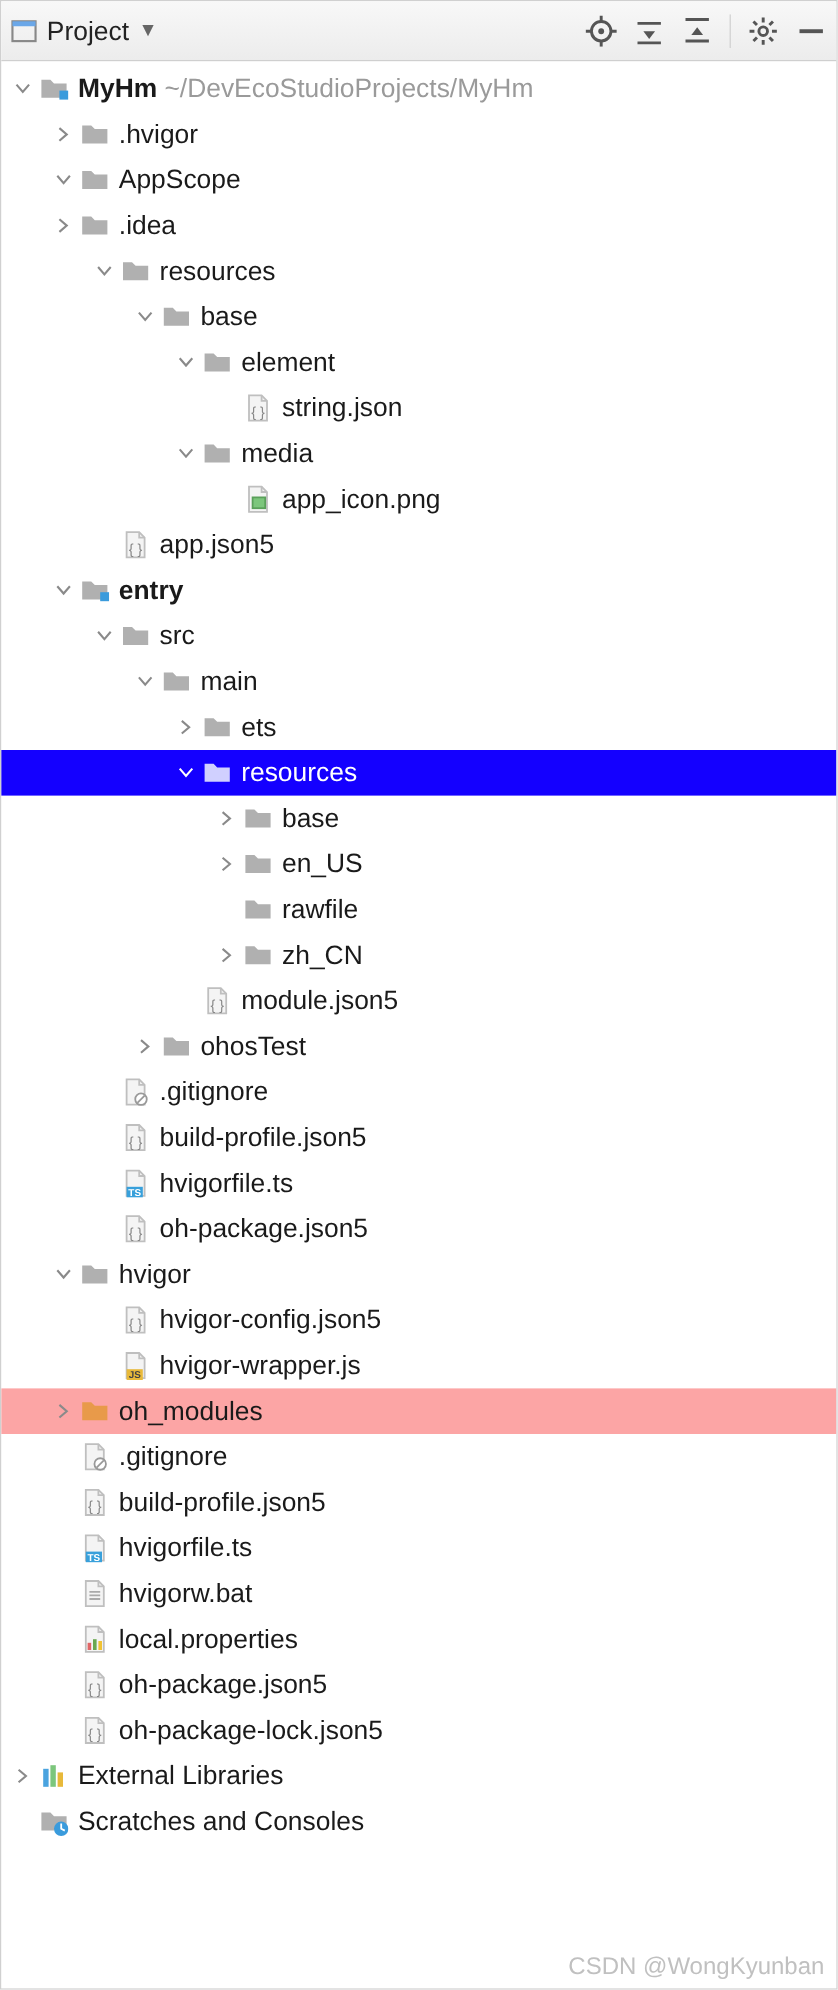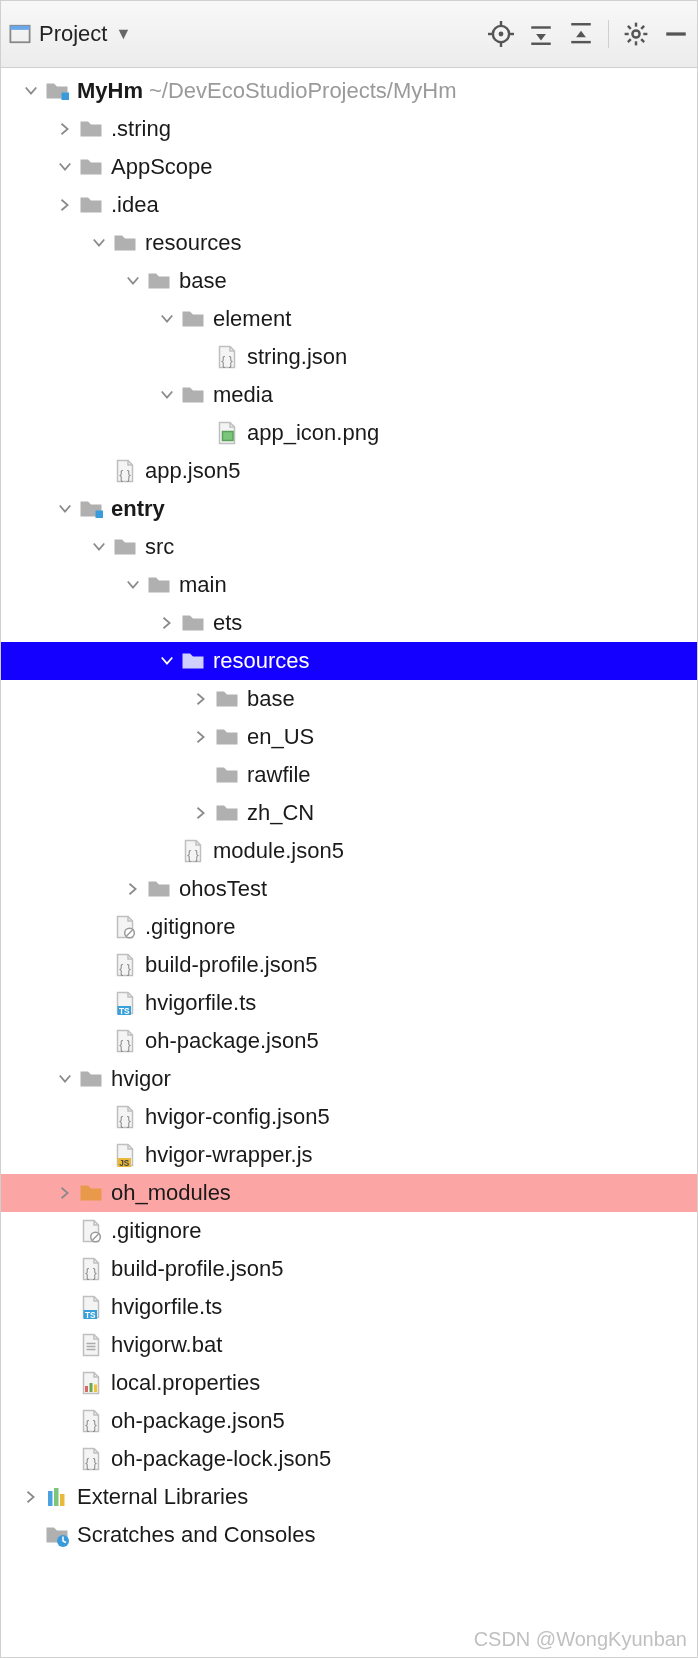--- a/index.html
+++ b/index.html
@@ -8,42 +8,42 @@
     height: 1658px;
     background: #ffffff;
     font-family: -apple-system, "Segoe UI", Arial, sans-serif;
     font-size: 22px;
     color: #1a1a1a;
     border: 1px solid #d0d0d0;
     overflow: hidden;
     position: relative;
   }
   .toolbar {
-    height: 67px;
+    height: 50px;
     background: linear-gradient(#f8f8f8, #ececec);
     border-bottom: 1px solid #cfcfcf;
     display: flex;
     align-items: center;
     padding: 0 8px;
   }
   .toolbar-left { display: flex; align-items: center; gap: 8px; flex: 0 0 auto; }
   .toolbar-right { margin-left: auto; display: flex; align-items: center; gap: 14px; }
   .view-icon { display: inline-flex; width: 22px; height: 22px; }
   .view-label { font-size: 22px; color: #222; }
   .dropdown-arrow { font-size: 16px; color: #666; }
   .tb-btn { width: 26px; height: 26px; display: inline-flex; align-items: center; justify-content: center; color: #555; cursor: pointer; }
   .tb-sep { width: 1px; height: 28px; background: #cfcfcf; }
 
   .tree { padding: 4px 0 0 0; }
   .row {
     display: flex;
     align-items: center;
     height: 38px;
     white-space: nowrap;
-    padding-left: 18px;
+    padding-left: 6px;
   }
   .row.selected { background: #1400ff; color: #ffffff; }
   .row.highlight { background: #fca5a5; }
   .row.selected .label, .row.selected .arrow svg path { color: #fff; fill: #fff; stroke: #fff; }
   .indent { display: inline-block; flex: 0 0 auto; }
   .arrow { width: 24px; display: inline-flex; align-items: center; justify-content: center; flex: 0 0 auto; }
   .arrow svg { width: 14px; height: 14px; }
   .icon { width: 28px; height: 28px; display: inline-flex; align-items: center; justify-content: center; margin-right: 6px; flex: 0 0 auto; }
   .label { font-size: 22px; }
   .label.bold { font-weight: 700; }
@@ -224,21 +224,21 @@
     <span class="arrow">
         <svg viewBox="0 0 16 16">
           <use href="#arrow-right"></use>
         </svg>
       </span>
     <span class="icon">
         <svg viewBox="0 0 16 16" width="24" height="24">
           <use href="#folder-grey"></use>
         </svg>
       </span>
-    <span class="label">.string</span>
+    <span class="label">.hvigor</span>
   </div>
 
   <div class="row">
     <span class="indent" style="width:34px"></span>
     <span class="arrow">
         <svg viewBox="0 0 16 16">
           <use href="#arrow-down"></use>
         </svg>
       </span>
     <span class="icon">

